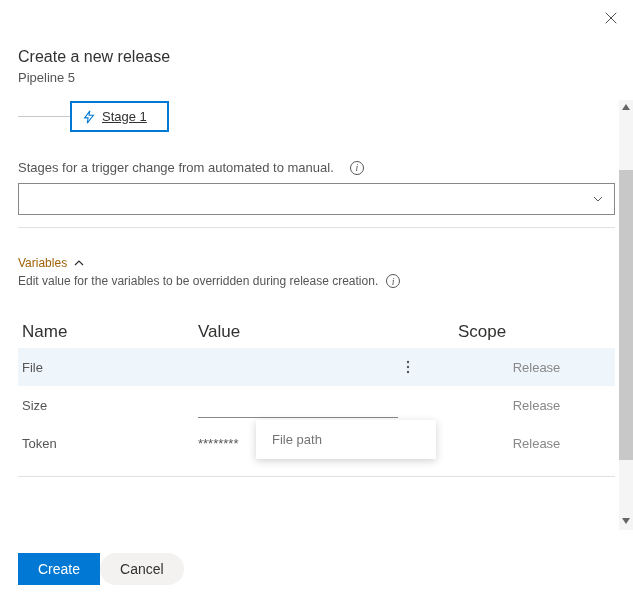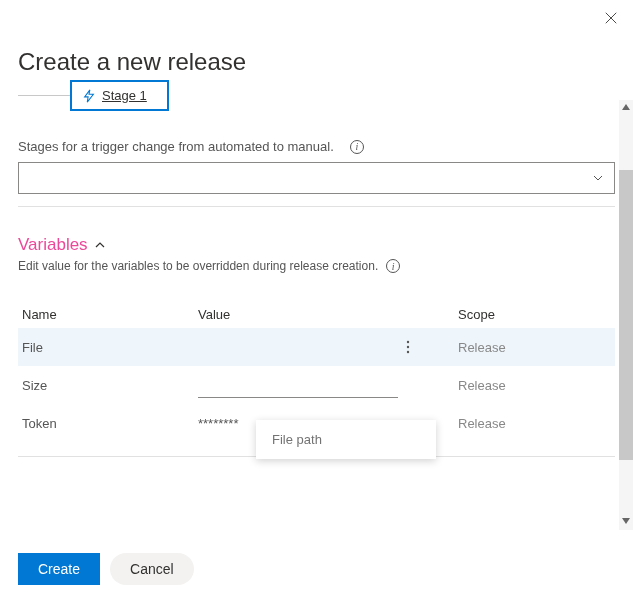--- a/index.html
+++ b/index.html
@@ -24,21 +24,21 @@
       align-items: center;
       justify-content: center;
     }
     .close-btn svg { width: 14px; height: 14px; }
     .content {
       padding: 48px 18px 0 18px;
       height: 530px;
       overflow-y: auto;
     }
     h1 {
-      font-size: 24px;
+      font-size: 16px;
       font-weight: 400;
       color: #323130;
       margin-bottom: 4px;
     }
     .subtitle {
       font-size: 13px;
       color: #555;
       margin-bottom: 16px;
     }
     .stage-row {
@@ -94,41 +94,41 @@
       margin-bottom: 12px;
       cursor: pointer;
     }
     .chevron-down { width: 12px; height: 12px; }
     .divider {
       border: none;
       border-top: 1px solid #e1e1e1;
       margin: 0 0 28px 0;
     }
     .vars-header {
-      font-size: 17px;
-      color: #ec4899;
+      font-size: 12px;
+      color: #a16207;
       display: flex;
       align-items: center;
       gap: 6px;
       cursor: pointer;
       margin-bottom: 4px;
     }
     .vars-header svg { width: 12px; height: 12px; }
     .vars-desc {
       font-size: 12px;
       color: #555;
       display: flex;
       align-items: center;
       gap: 8px;
       margin-bottom: 28px;
     }
     .vars-table { width: 100%; }
     .vars-head {
       display: flex;
-      font-size: 13px;
+      font-size: 17px;
       color: #323130;
       padding: 6px 0;
     }
     .col-name { width: 180px; padding-left: 4px; }
     .col-value { width: 240px; }
     .col-scope { flex: 1; padding-left: 20px; }
     .vars-row {
       display: flex;
       align-items: center;
       height: 38px;
@@ -166,20 +166,21 @@
       display: flex;
       align-items: center;
       justify-content: center;
       cursor: pointer;
       color: #555;
     }
     .scope-cell {
       flex: 1;
       padding-left: 20px;
       color: #888;
+      text-align: center;
     }
     .popup {
       position: absolute;
       left: 256px;
       top: 420px;
       width: 180px;
       background: #fff;
       box-shadow: 0 2px 8px rgba(0,0,0,0.18);
       padding: 12px 16px;
       font-size: 13px;
@@ -189,21 +190,20 @@
     .bottom-divider {
       border: none;
       border-top: 1px solid #e1e1e1;
       margin-top: 14px;
     }
     .footer {
       position: absolute;
       bottom: 14px;
       left: 18px;
       display: flex;
-      gap: 10px;
     }
     .btn {
       height: 32px;
       padding: 0 20px;
       border: none;
       font-size: 14px;
       cursor: pointer;
       font-family: inherit;
     }
     .btn-primary {
@@ -246,20 +246,21 @@
 
 <div class="close-btn">
   <svg viewBox="0 0 16 16" stroke="#323130" stroke-width="1" fill="none">
     <line x1="2" y1="2" x2="14" y2="14"></line>
       <line x1="14" y1="2" x2="2" y2="14"></line>
   </svg>
 </div>
 
 <div class="content">
   <h1>Create a new release</h1>
+  <div class="subtitle">Pipeline 5</div>
 
   <div class="stage-row">
     <div class="stage-line"></div>
     <div class="stage-box">
       <svg viewBox="0 0 16 16" fill="none" stroke="#0078d4" stroke-width="1.2">
         <path d="M9 1 L3 9 L7 9 L6 15 L13 6 L8 6 Z"></path>
       </svg>
       <span>Stage 1</span>
     </div>
   </div>

